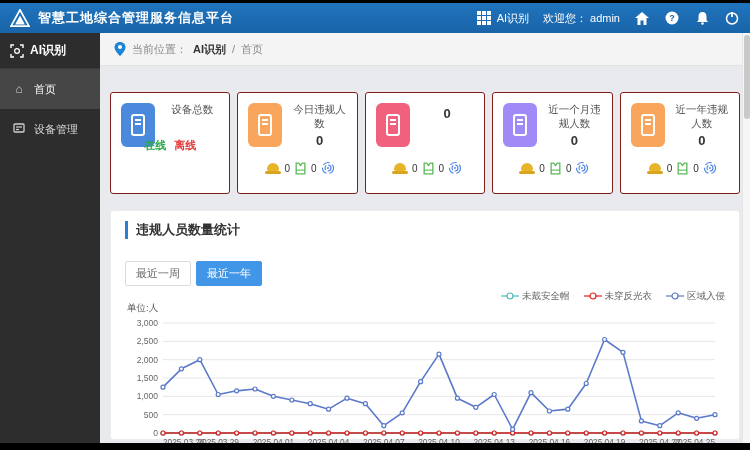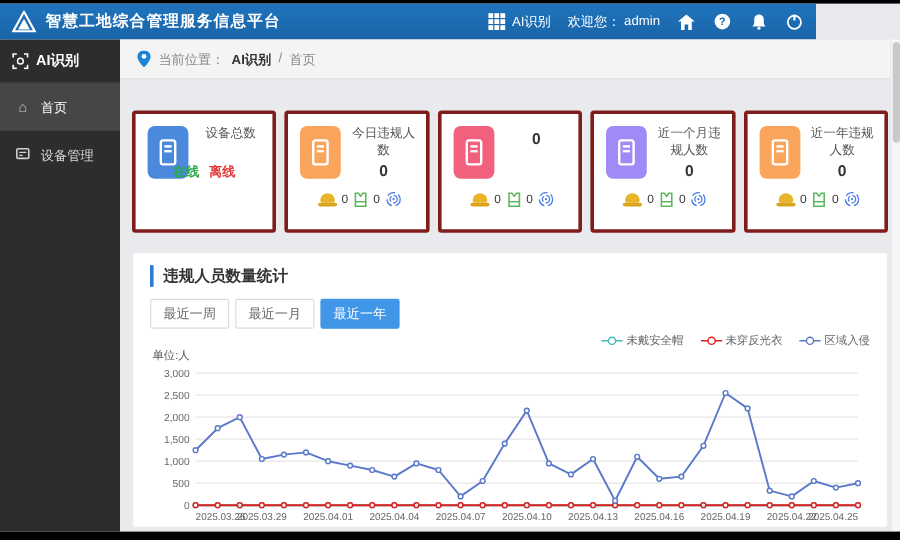--- a/index.html
+++ b/index.html
@@ -5,21 +5,21 @@
   * { margin:0; padding:0; box-sizing:border-box; }
   html,body { width:750px; height:450px; overflow:hidden; }
   body { font-family:"Liberation Sans","DejaVu Sans",sans-serif; background:#000; }
   #app { position:relative; width:750px; height:450px; background:#e8eaed; }
 
   
   .strip-top { position:absolute; left:0; top:0; width:750px; height:3px; background:#000; }
   .strip-bottom { position:absolute; left:0; top:443px; width:750px; height:7px; background:#000; }
 
   
-  .header { position:absolute; left:0; top:3px; width:680px; height:30px;
+  .header { position:absolute; left:0; top:3px; width:750px; height:30px;
     background:linear-gradient(180deg,#1f74bd,#1a64a8); display:flex; align-items:center; padding:0 10px; }
   .logo { width:20px; height:18px; margin-right:8px; }
   .header-title { color:#fff; font-size:13px; font-weight:bold; letter-spacing:1px; }
   .header-right { margin-left:auto; display:flex; align-items:center; gap:14px; color:#fff; font-size:11px; }
   .app-switch { display:flex; align-items:center; gap:6px; cursor:pointer; }
   .grid-icon { display:grid; grid-template-columns:repeat(3,4px); grid-template-rows:repeat(3,4px); gap:1px; }
   .grid-icon span { background:#fff; width:4px; height:4px; }
   .welcome { display:flex; align-items:center; gap:3px; }
   .hicon { width:16px; height:16px; display:flex; align-items:center; justify-content:center; cursor:pointer; }
 
@@ -34,21 +34,21 @@
 
   
   .main { position:absolute; left:100px; top:33px; width:650px; height:410px; background:#e8eaed; }
   .breadcrumb { height:28px; background:#f4f4f5; border-bottom:1px solid #e2e2e2;
     display:flex; align-items:center; gap:6px; padding:16px 14px; font-size:11px; color:#8a8a8a; }
   .bc-strong { color:#333; font-weight:bold; }
   .content { padding:16px 10px 8px 10px; }
 
   
   .cards { display:flex; gap:7px; margin-top:10px; }
-  .card { flex:1; height:102px; background:#fff; border:3px solid #7f1d1d; border-radius:3px;
+  .card { flex:1; height:102px; background:#fff; border:1px solid #7f1d1d; border-radius:3px;
     padding:10px 8px 8px 10px; position:relative; }
   .card-top { display:flex; align-items:flex-start; gap:8px; }
   .card-icon { width:34px; height:44px; border-radius:6px; flex:0 0 auto;
     display:flex; align-items:center; justify-content:center; }
   .dev-glyph { width:14px; height:22px; border:2px solid #fff; border-radius:3px; position:relative; }
   .dev-glyph::after { content:""; position:absolute; left:2px; top:3px; width:6px; height:2px; background:#fff;
     box-shadow:0 4px 0 #fff; }
   .card-texts { flex:1; text-align:center; }
   .card-title { font-size:10.5px; color:#555; line-height:1.3; }
   .card-value { font-size:13px; color:#333; font-weight:bold; margin-top:3px; }
@@ -60,21 +60,21 @@
   .helmet { width:16px; height:11px; position:relative; display:inline-block; }
   .helmet::before { content:""; position:absolute; left:2px; top:0; width:12px; height:8px;
     background:#e8b52a; border-radius:7px 7px 2px 2px; }
   .helmet::after { content:""; position:absolute; left:0; bottom:0; width:16px; height:3px;
     background:#d9a51f; border-radius:2px; }
 
   
   .panel { margin-top:16px; background:#fff; border:1px solid #ececec; border-radius:3px;
     height:230px; padding:10px 14px 6px 14px; }
   .panel-title { font-size:13px; font-weight:bold; color:#333; border-left:3px solid #2f7dd1; padding-left:8px; }
-  .tabs { display:flex; gap:5px; margin-top:10px; }
+  .tabs { display:flex; gap:5px; margin-top:22px; }
   .tab { min-width:64px; height:25px; border:1px solid #dcdcdc; background:#fff; border-radius:2px;
     font-size:11px; color:#666; display:flex; align-items:center; justify-content:center; cursor:pointer;
     padding:0 10px; font-family:inherit; }
   .tab.active { background:#4296e8; border-color:#4296e8; color:#fff; }
   .legend { display:flex; justify-content:flex-end; gap:14px; margin-top:4px; font-size:9.5px; color:#666; height:12px; }
   .legend-item { display:flex; align-items:center; gap:3px;font-family:Liberation Serif, serif; }
   .unit { font-size:9.5px; color:#555; margin:0 0 2px 2px; }
   svg text { font-family:"Liberation Sans","DejaVu Sans",sans-serif; }
 
   
@@ -294,21 +294,20 @@
               </svg>
           </div>
         </div>
 
       </div>
 
       <div class="panel">
         <div class="panel-title">违规人员数量统计</div>
         <div class="tabs">
           <button class="tab">最近一周</button>
-          <button class="tab">最近一月</button>
           <button class="tab active">最近一年</button>
         </div>
         <div class="legend" id="legend">
             <span class="legend-item">
               <svg width="18" height="10">
                 <line x1="0" y1="5" x2="18" y2="5" stroke="#4ab8b8" stroke-width="1.2"></line>
                 <circle cx="9" cy="5" r="3" fill="#fff" stroke="#4ab8b8" stroke-width="1.2"></circle>
               </svg>
               <span>未戴安全帽</span>
             </span>

